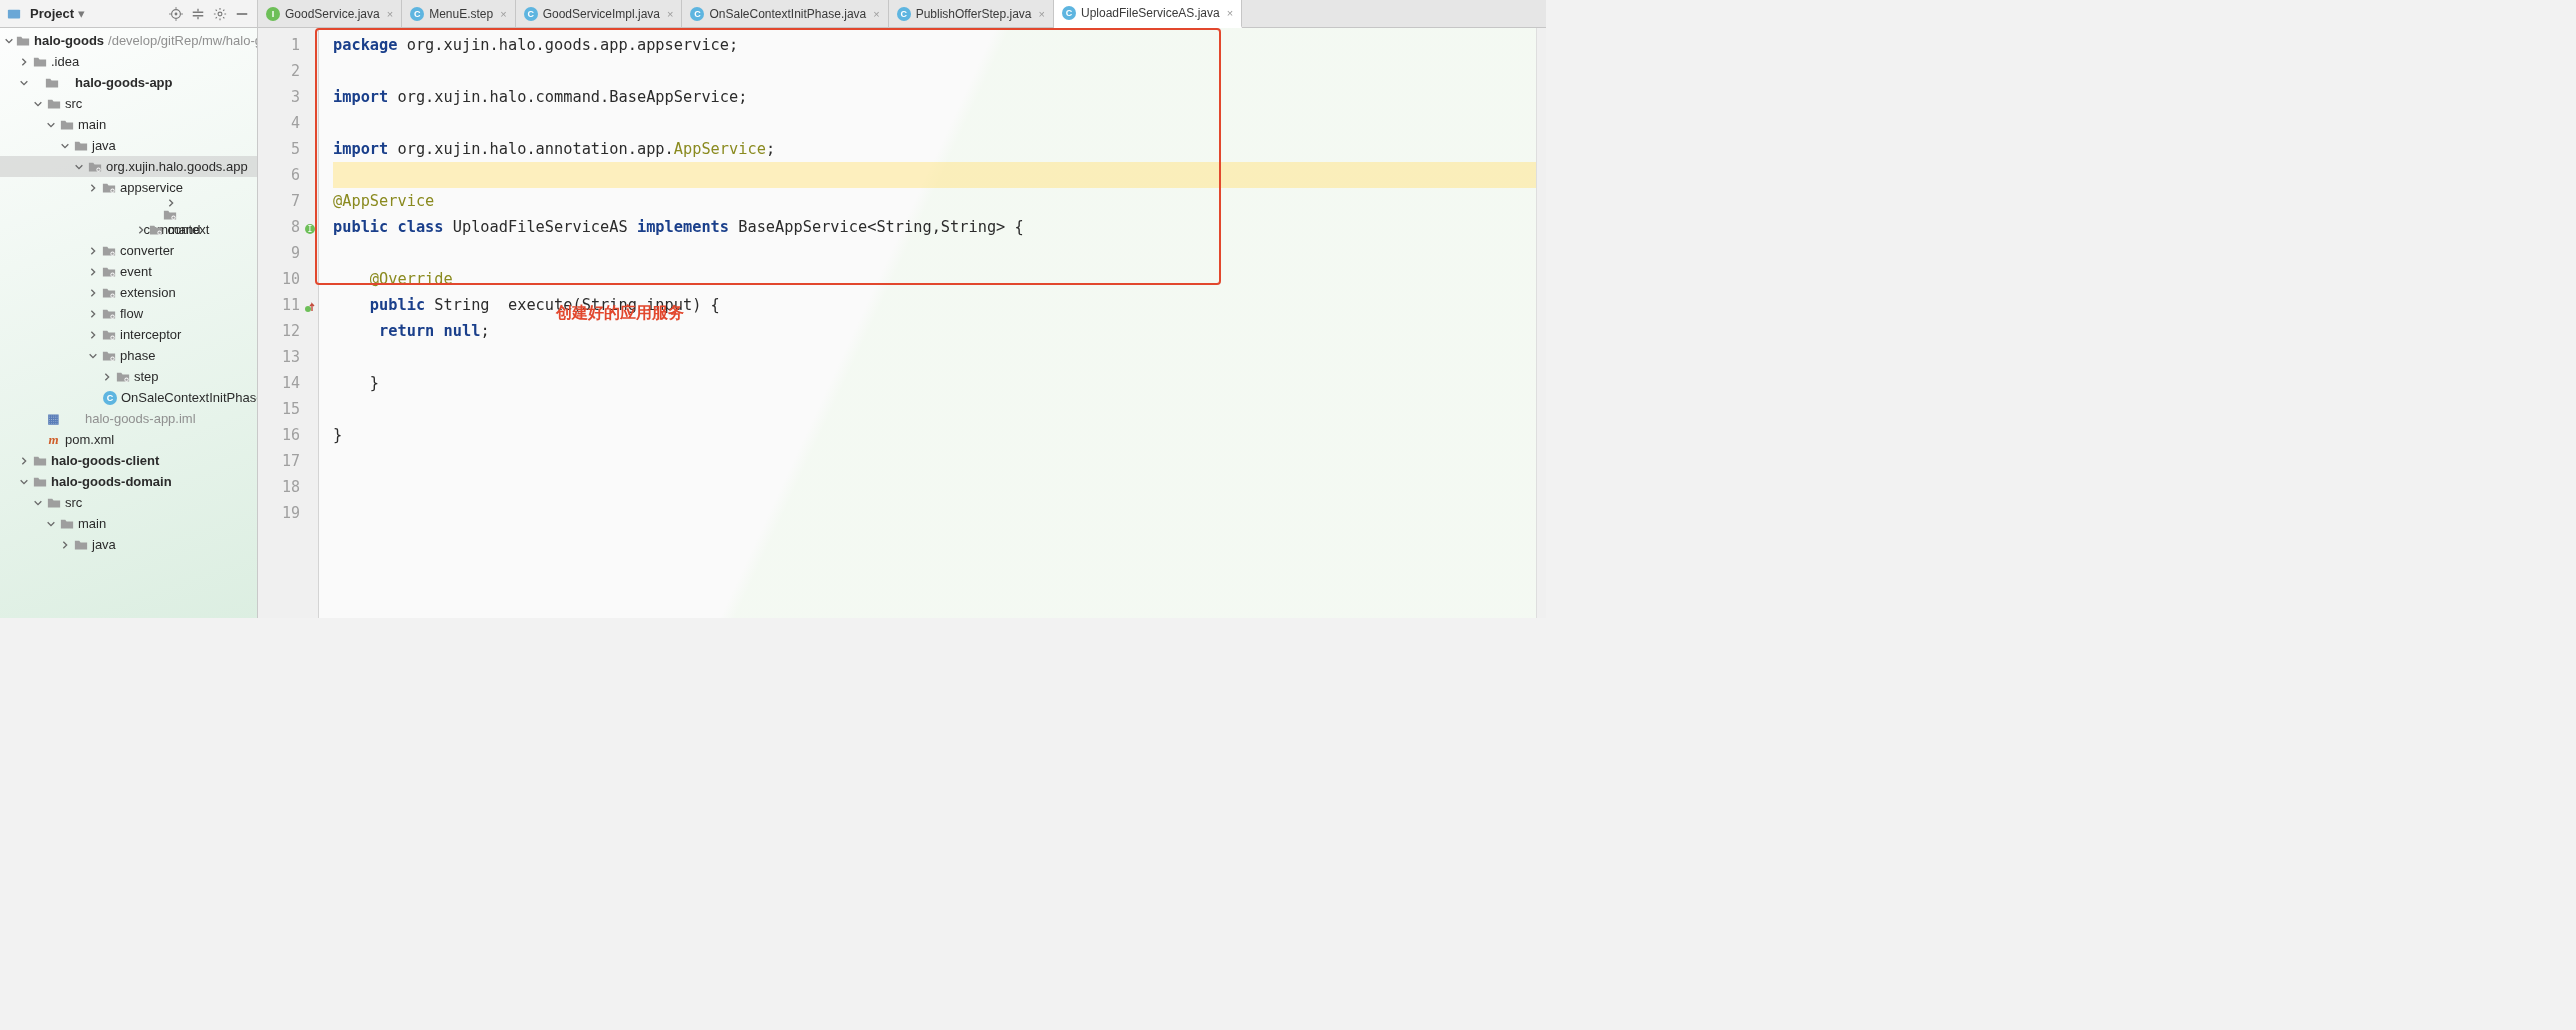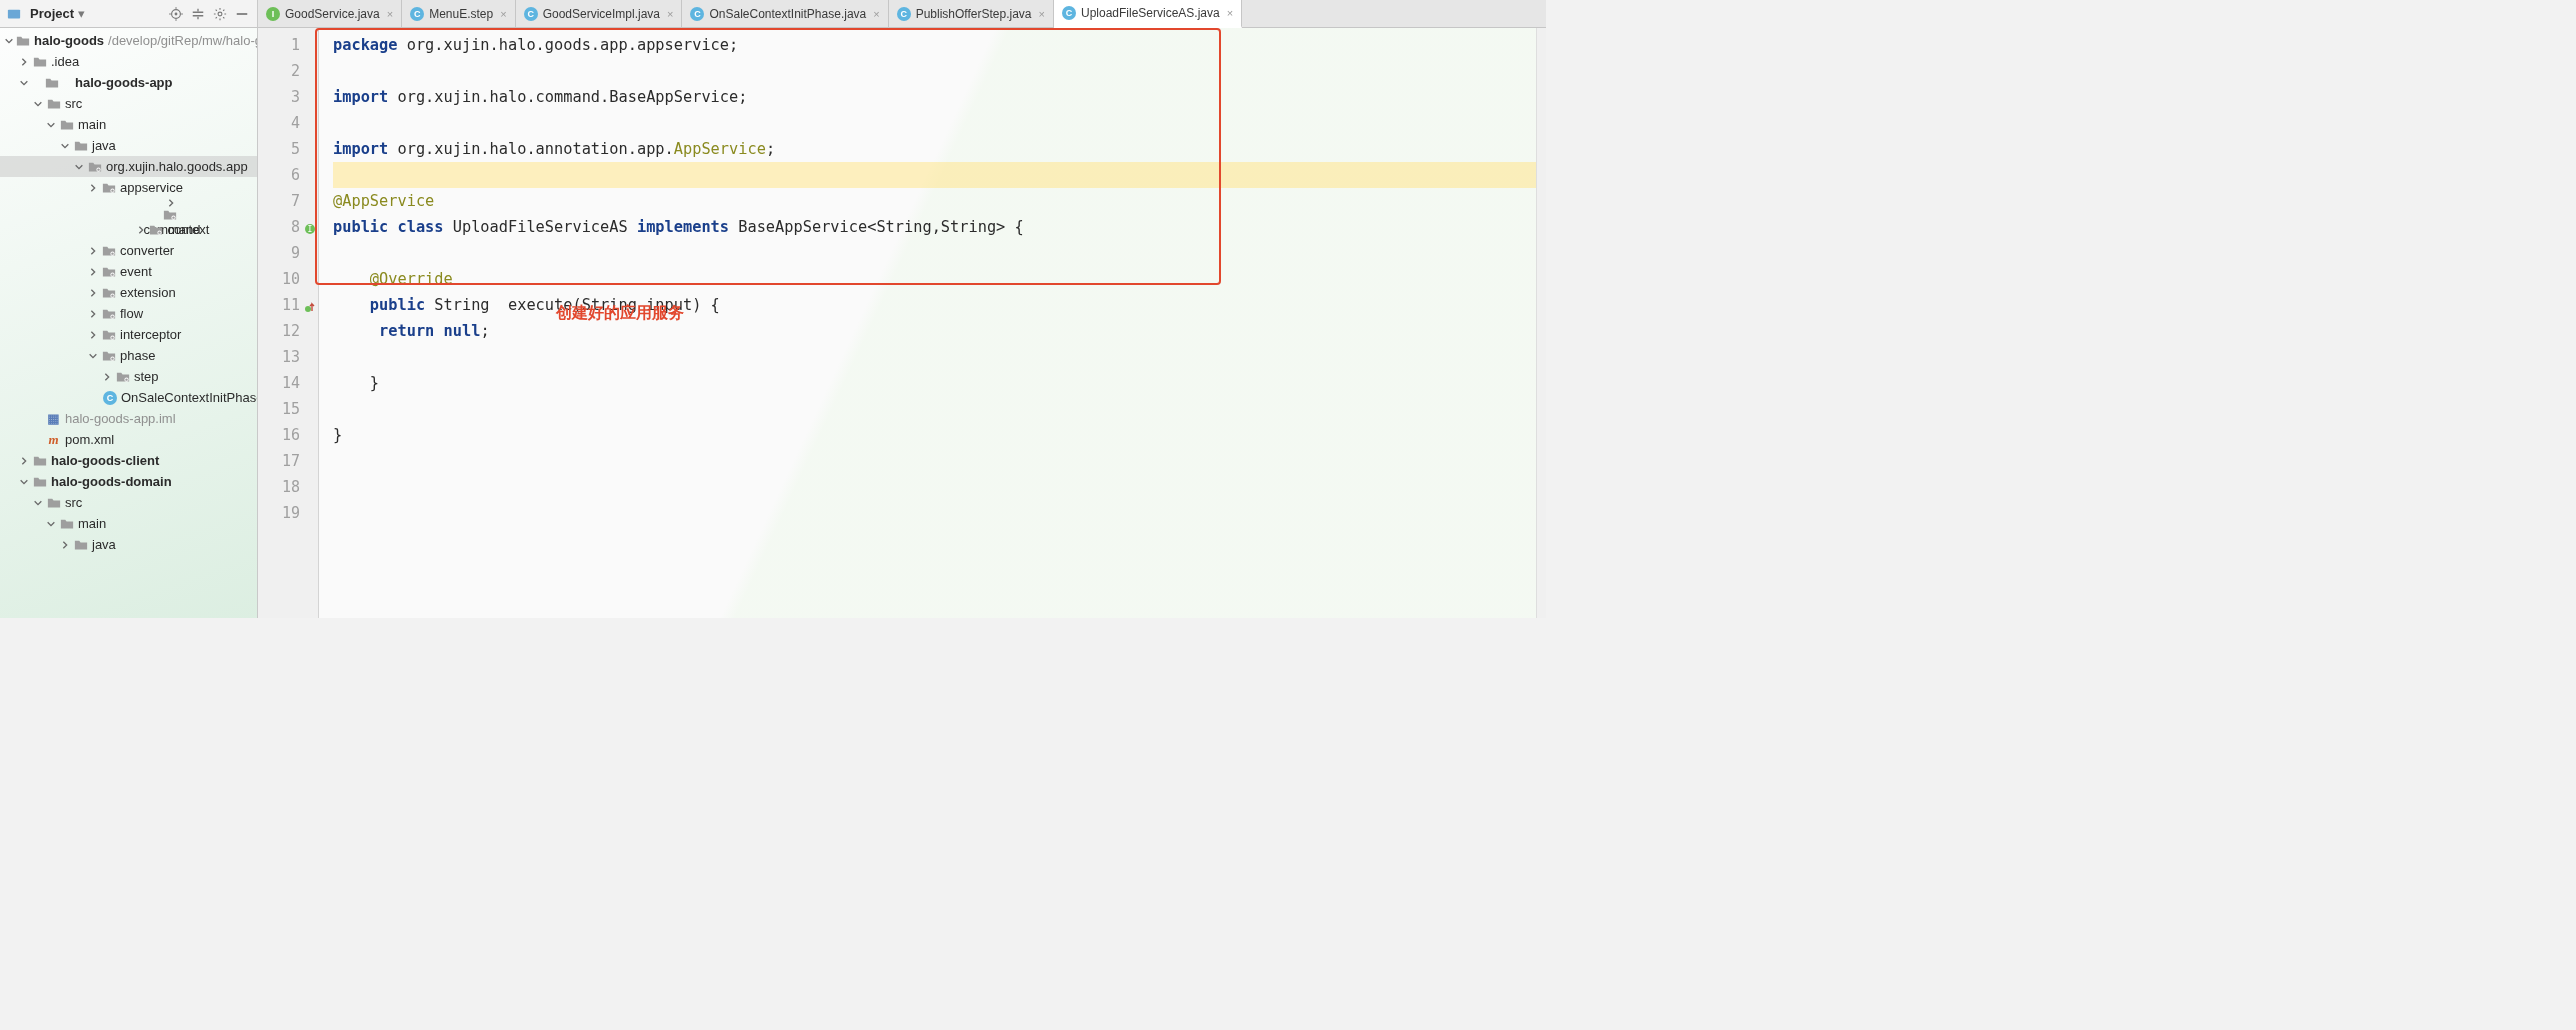--- a/index.html
+++ b/index.html
@@ -61,21 +61,21 @@
   .tree-row.selected { background: rgba(200,200,200,0.55); }
   .twisty { width: 12px; height: 12px; margin-right: 2px; display:inline-flex; align-items:center; justify-content:center; color:#6a6a6a; }
   .node-icon { width: 15px; height: 15px; margin-right: 4px; display:inline-flex; align-items:center; justify-content:center; }
   .folder-icon svg { fill:#9e9e9e; }
   .pkg-icon svg { fill:#9e9e9e; }
   .class-icon { width:14px; height:14px; border-radius:50%; background:#5eb5e0; color:#fff; font-size:9px; font-weight:700; display:flex; align-items:center; justify-content:center; }
   .iface-icon { width:14px; height:14px; border-radius:50%; background:#6dbf58; color:#fff; font-size:9px; font-weight:700; display:flex; align-items:center; justify-content:center; }
   .mvn-icon { width:14px; height:14px; font-style:italic; color:#cf5e2a; font-weight:700; font-family:Georgia,serif; display:flex; align-items:center; justify-content:center;}
   .iml-icon { width:14px; height:14px; color:#5a7db9; font-weight:700; display:flex; align-items:center; justify-content:center;}
   .tree-label { }
-  .dim { color:#909090; }
+  .dim { color:#909090;margin-left:20px; }
   .bold { font-weight:700; }
   
   .editor-panel { flex:1; display:flex; flex-direction:column; background:#fafafa; position:relative; }
   .tabs {
     display:flex;
     align-items:stretch;
     height:28px;
     background:#e6e6e6;
     border-bottom:1px solid #c6c6c6;
   }

